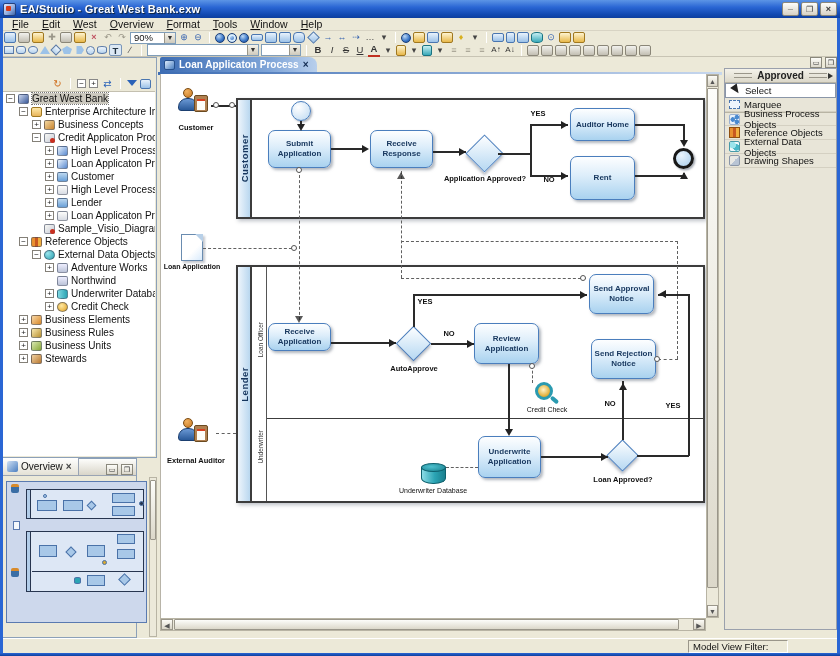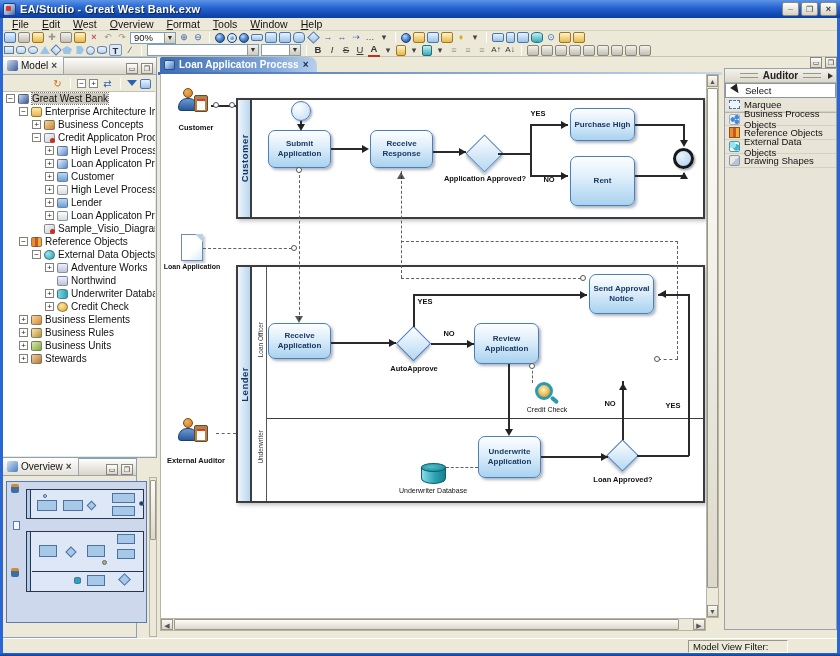--- a/index.html
+++ b/index.html
@@ -266,31 +266,20 @@
   <div class="chip sqg"></div>
   <div class="chip sqg"></div>
   <div class="chip sqg"></div>
   <div class="chip sqg"></div>
   <div class="chip sqg"></div>
   <div class="chip sqg"></div>
   <div class="chip sqg"></div>
 </div>
 
 <div class="view" style="left:0;top:57px;width:157px;height:401px;">
-  <div class="vtabs">
-    <div class="vtab">
-      <span class="vicon ic-root"></span>
-      <span>Model</span>
-      <span class="x"></span>
-    </div>
-    <div class="vminmax">
-      <span class="mm b1"></span>
-      <span class="mm b2"></span>
-    </div>
-  </div>
   <div id="model-toolbar">
     <span class="mtb" style="color:#d07020">↻</span>
     <div class="sep"></div>
     <span class="bx">−</span>
     <span class="bx">+</span>
     <span class="mtb">⇄</span>
     <div class="sep"></div>
     <span class="funnel"></span>
     <div class="chip sqb" style="width:11px;height:10px"></div>
   </div>
@@ -503,22 +492,22 @@
     </div>
   <div class="alabel" style="left:-12px;top:189px;width:86px;font-weight:bold;">Loan Application</div>
   <div class="dh" style="left:42px;top:174px;width:94px;"></div>
   <div class="term" style="left:130px;top:171px;"></div>
 
   <div class="evt-start" style="left:130px;top:27px;"></div>
   <div class="task" style="left:107px;top:56px;width:63px;height:38px;">Submit Application</div>
   <div class="task" style="left:209px;top:56px;width:63px;height:38px;">Receive Response</div>
   <div class="gw" style="left:310px;top:66px;width:27px;height:27px;"></div>
   <div class="dlabel" style="left:264px;top:100px;width:120px;">Application Approved?</div>
-  <div class="task" style="left:409px;top:34px;width:65px;height:33px;">Purchase High</div>
-  <div class="task" style="left:409px;top:82px;width:65px;height:50px;">Rent</div>
+  <div class="task" style="left:409px;top:34px;width:65px;height:33px;">Auditor Home</div>
+  <div class="task" style="left:409px;top:82px;width:65px;height:44px;">Rent</div>
   <div class="evt-end" style="left:512px;top:74px;"></div>
   <div class="dlabel" style="left:362px;top:35px;width:30px;">YES</div>
   <div class="dlabel" style="left:373px;top:101px;width:30px;">NO</div>
 
   <div class="ln" style="left:139px;top:47px;width:1.5px;height:7px;"></div>
   <div class="arr arr-d" style="left:136px;top:50px;"></div>
   <div class="ln" style="left:170px;top:74px;width:36px;height:1.5px;"></div>
   <div class="arr arr-r" style="left:201px;top:71px;"></div>
   <div class="ln" style="left:272px;top:77px;width:33px;height:1.5px;"></div>
   <div class="arr arr-r" style="left:298px;top:74px;"></div>
@@ -528,25 +517,26 @@
   <div class="arr arr-r" style="left:400px;top:47px;"></div>
   <div class="ln" style="left:369px;top:101px;width:38px;height:1.5px;"></div>
   <div class="arr arr-r" style="left:400px;top:98px;"></div>
   <div class="ln" style="left:474px;top:50px;width:49px;height:1.5px;"></div>
   <div class="ln" style="left:522px;top:50px;width:1.5px;height:20px;"></div>
   <div class="arr arr-d" style="left:519px;top:66px;"></div>
   <div class="ln" style="left:474px;top:101px;width:49px;height:1.5px;"></div>
   <div class="ln" style="left:522px;top:99px;width:1.5px;height:4px;"></div>
   <div class="arr arr-u" style="left:519px;top:94px;"></div>
 
-  <div class="task" style="left:107px;top:249px;width:63px;height:36px;">Receive Application</div>
+  <div class="task" style="left:107px;top:249px;width:63px;height:28px;">Receive Application</div>
   <div class="gw" style="left:240px;top:257px;width:25px;height:25px;"></div>
   <div class="dlabel" style="left:193px;top:290px;width:120px;">AutoApprove</div>
   <div class="task" style="left:428px;top:200px;width:65px;height:40px;">Send Approval Notice</div>
   <div class="task" style="left:313px;top:249px;width:65px;height:41px;">Review Application</div>
+  <div class="task" style="left:430px;top:265px;width:65px;height:40px;">Send Rejection Notice</div>
   <div class="task" style="left:317px;top:362px;width:63px;height:42px;">Underwrite Application</div>
   <div class="gw" style="left:450px;top:370px;width:23px;height:23px;"></div>
   <div class="dlabel" style="left:402px;top:401px;width:120px;">Loan Approved?</div>
   <div class="dlabel" style="left:249px;top:223px;width:30px;">YES</div>
   <div class="dlabel" style="left:273px;top:255px;width:30px;">NO</div>
   <div class="dlabel" style="left:434px;top:325px;width:30px;">NO</div>
   <div class="dlabel" style="left:497px;top:327px;width:30px;">YES</div>
 
   <div class="cc-ic" style="left:374px;top:308px;">
     <div class="ring"></div>
@@ -605,21 +595,21 @@
   <div class="sthumb" style="left:13px;top:0;width:505px;height:11px;"></div>
   <div class="sbtn" style="right:0;top:0;width:12px;height:11px;">▶</div>
 </div>
 
 <div id="pal-minmax">
   <span class="mm b1"></span>
   <span class="mm b2"></span>
 </div>
 <div id="palette">
   <div id="pal-header">
-    <span>Auditor</span>
+    <span>Approved</span>
     <span id="pal-arrow"></span>
   </div>
   <div class="pitem selected">
     <span class="picon">
         <span class="cursor-ic" style="display:block"></span>
       </span>
     <span>Select</span>
   </div>
   <div class="pitem">
     <span class="picon marq-ic"></span>

